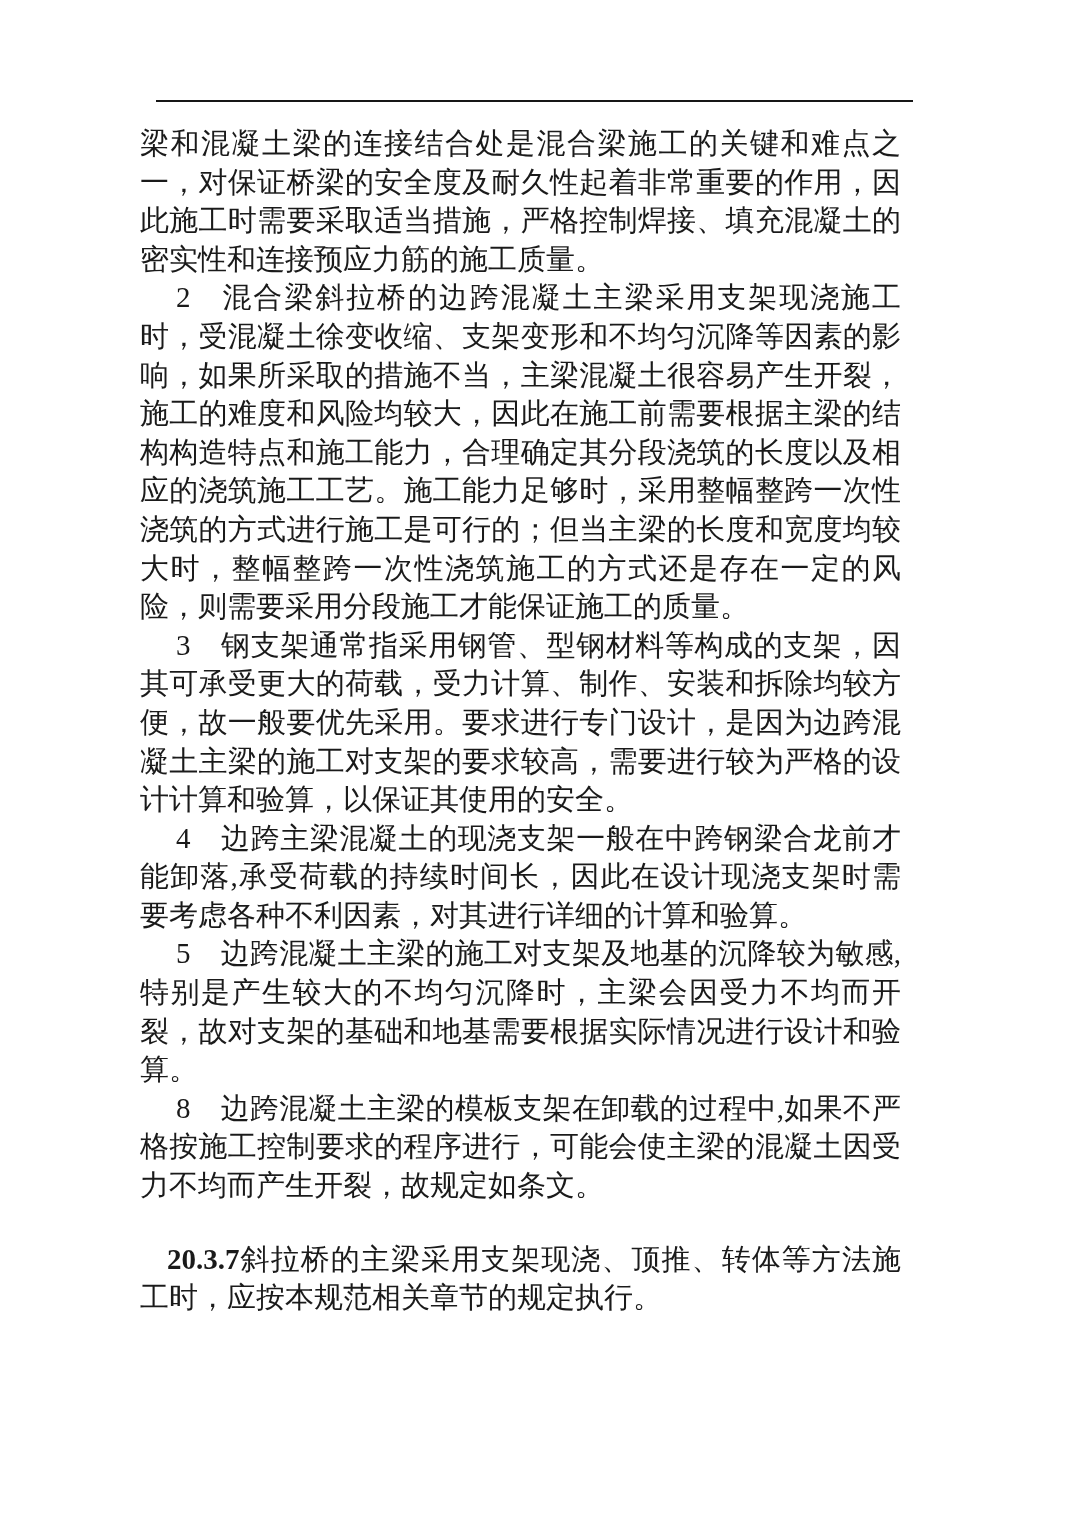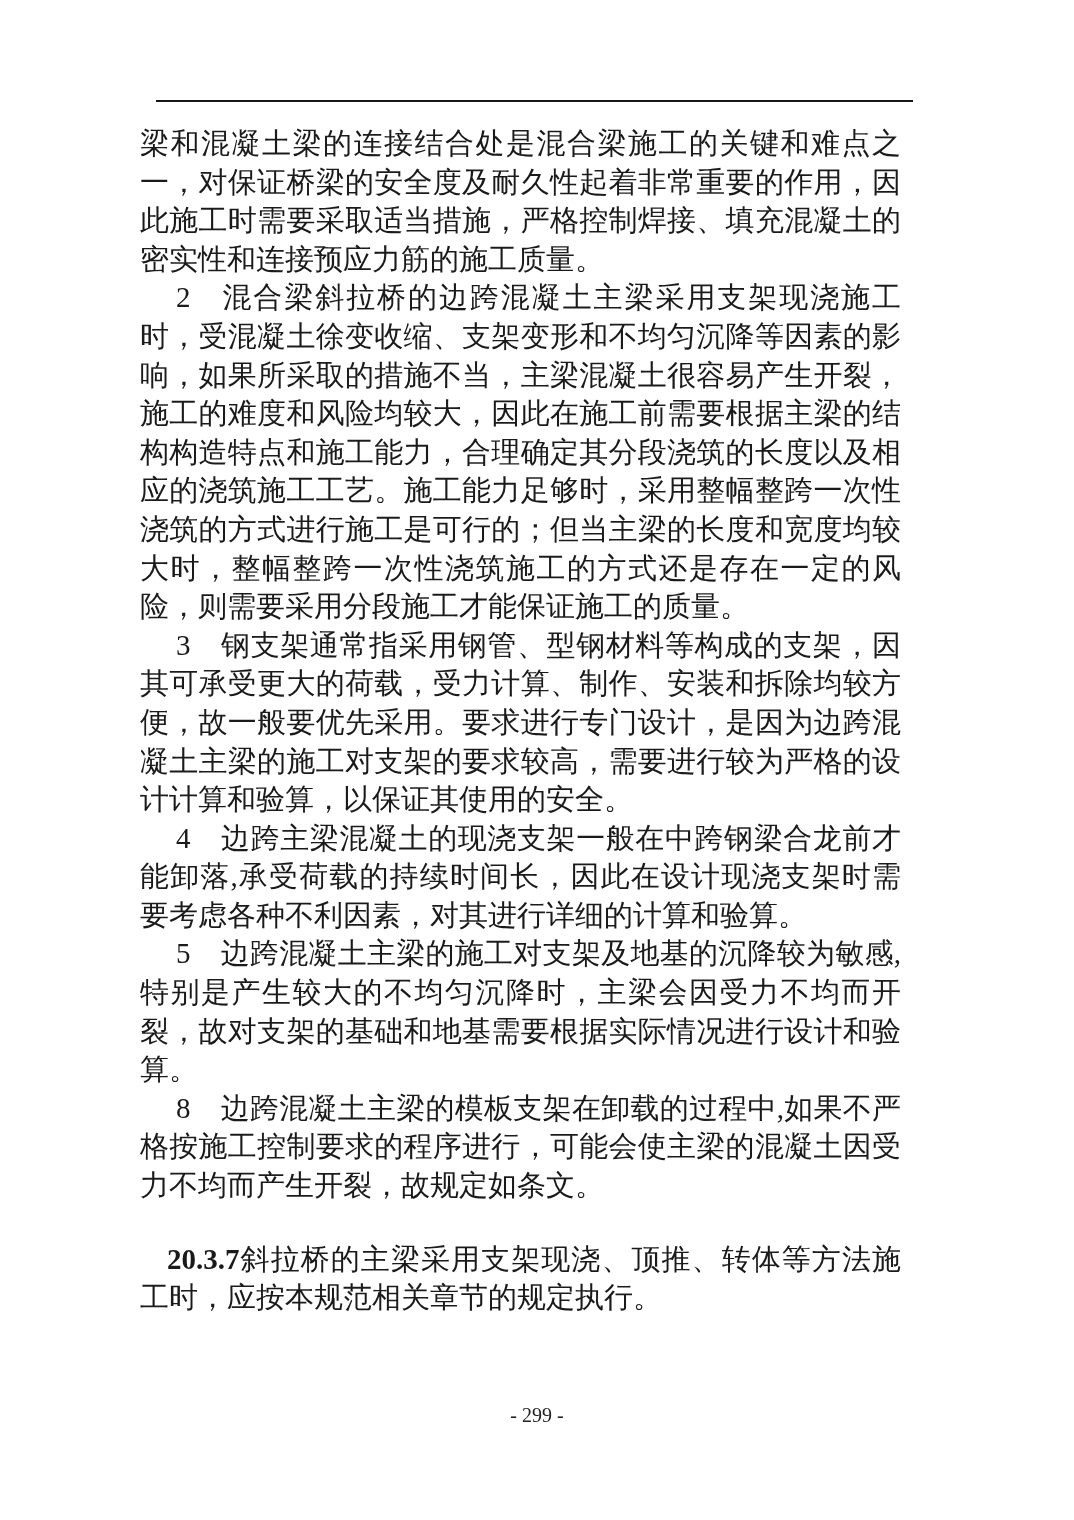--- a/index.html
+++ b/index.html
@@ -86,15 +86,14 @@
     <p class="para clause"><span class="num">5</span><span>边跨混凝土主梁的施工对支架及地基的沉降较为敏感,特别是产生较大的不均匀沉降时，主梁会因受力不均而开裂，故对支架的基础和地基需要根据实际情况进行设计和验算。</span></p>
 
 
     <p class="para clause"><span class="num">8</span><span>边跨混凝土主梁的模板支架在卸载的过程中,如果不严格按施工控制要求的程序进行，可能会使主梁的混凝土因受力不均而产生开裂，故规定如条文。</span></p>
 
     <p class="para section s1"><span class="num">20.3.7</span><span>斜拉桥的主梁采用支架现浇、顶推、转体等方法施工时，应按本规范相关章节的规定执行。</span></p>
 
 
   </div>
 
-  <div class="footer">- 299 -</div>
 
 </div>
 
 </body></html>

